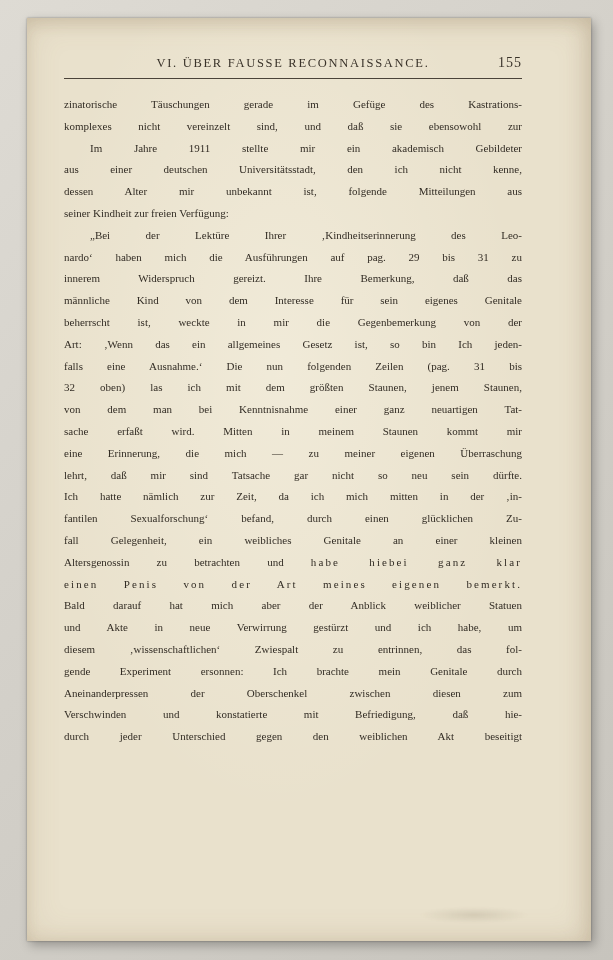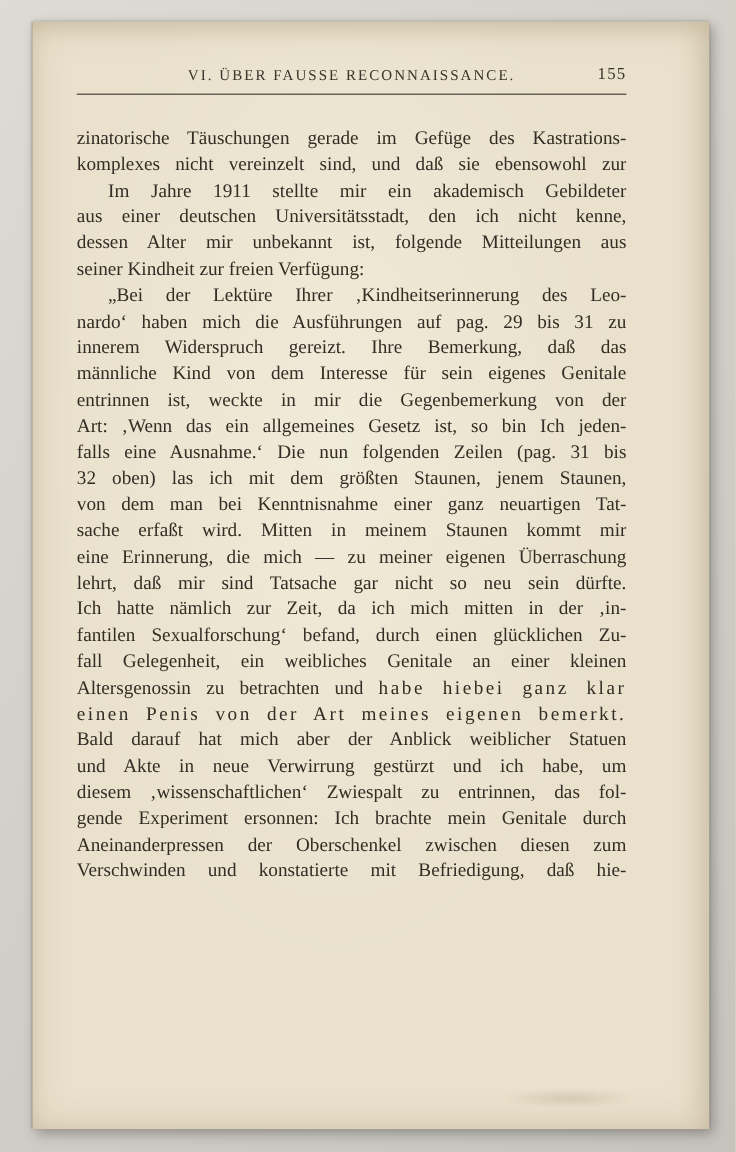--- a/index.html
+++ b/index.html
@@ -25,22 +25,22 @@
       inset 0 7px 14px rgba(120,95,60,.10);
   }
   .pagehead{position:absolute;left:37px;top:37px;width:458px;height:20px;color:#3a332a;}
   .running{
     position:absolute;left:0;right:0;top:1px;text-align:center;
     font-size:12.5px;letter-spacing:1.7px;white-space:nowrap;
   }
   .pagenum{position:absolute;right:0;top:0;font-size:14px;letter-spacing:1px;}
   .rule{position:absolute;left:37px;top:60px;width:458px;border-top:1.4px solid #4a4339;}
   .textblock{
-    position:absolute;left:37px;top:87px;width:458px;
-    color:#332d25;font-size:16px;line-height:21.8px;overflow:hidden;
+    position:absolute;left:37px;top:76px;width:458px;
+    color:#332d25;font-size:11px;line-height:21.8px;overflow:hidden;
   }
   .para{margin:0;}
   .line{text-align:justify;text-align-last:justify;white-space:normal;}
   .line.last{text-align-last:left;}
   .line.indent{padding-left:26px;}
   .sperr{letter-spacing:2.1px;}
   .smudge{
     position:absolute;right:62px;bottom:18px;width:110px;height:16px;
     background:radial-gradient(ellipse at center, rgba(90,78,55,.14) 0%, rgba(90,78,55,0) 70%);
     filter:blur(1px);
@@ -68,37 +68,38 @@
           <div class="line indent"><span>Im Jahre 1911 stellte mir ein akademisch Gebildeter</span></div>
           <div class="line"><span>aus einer deutschen Universitätsstadt, den ich nicht kenne,</span></div>
           <div class="line"><span>dessen Alter mir unbekannt ist, folgende Mitteilungen aus</span></div>
           <div class="line last"><span>seiner Kindheit zur freien Verfügung:</span></div>
         </div>
         <div class="para">
           <div class="line indent"><span>„Bei der Lektüre Ihrer ‚Kindheitserinnerung des Leo-</span></div>
           <div class="line"><span>nardo‘ haben mich die Ausführungen auf pag. 29 bis 31 zu</span></div>
           <div class="line"><span>innerem Widerspruch gereizt. Ihre Bemerkung, daß das</span></div>
           <div class="line"><span>männliche Kind von dem Interesse für sein eigenes Genitale</span></div>
-          <div class="line"><span>entrinnen ist, weckte in mir die Gegenbemerkung von der</span></div>
+          <div class="line"><span>beherrscht ist, weckte in mir die Gegenbemerkung von der</span></div>
           <div class="line"><span>Art: ‚Wenn das ein allgemeines Gesetz ist, so bin Ich jeden-</span></div>
           <div class="line"><span>falls eine Ausnahme.‘ Die nun folgenden Zeilen (pag. 31 bis</span></div>
           <div class="line"><span>32 oben) las ich mit dem größten Staunen, jenem Staunen,</span></div>
           <div class="line"><span>von dem man bei Kenntnisnahme einer ganz neuartigen Tat-</span></div>
           <div class="line"><span>sache erfaßt wird. Mitten in meinem Staunen kommt mir</span></div>
           <div class="line"><span>eine Erinnerung, die mich — zu meiner eigenen Überraschung</span></div>
           <div class="line"><span>lehrt, daß mir sind Tatsache gar nicht so neu sein dürfte.</span></div>
           <div class="line"><span>Ich hatte nämlich zur Zeit, da ich mich mitten in der ‚in-</span></div>
           <div class="line"><span>fantilen Sexualforschung‘ befand, durch einen glücklichen Zu-</span></div>
           <div class="line"><span>fall Gelegenheit, ein weibliches Genitale an einer kleinen</span></div>
           <div class="line"><span>Altersgenossin zu betrachten und </span><span class="sperr">habe hiebei ganz klar</span></div>
           <div class="line"><span class="sperr">einen Penis von der Art meines eigenen bemerkt.</span></div>
           <div class="line"><span>Bald darauf hat mich aber der Anblick weiblicher Statuen</span></div>
           <div class="line"><span>und Akte in neue Verwirrung gestürzt und ich habe, um</span></div>
           <div class="line"><span>diesem ‚wissenschaftlichen‘ Zwiespalt zu entrinnen, das fol-</span></div>
           <div class="line"><span>gende Experiment ersonnen: Ich brachte mein Genitale durch</span></div>
           <div class="line"><span>Aneinanderpressen der Oberschenkel zwischen diesen zum</span></div>
           <div class="line"><span>Verschwinden und konstatierte mit Befriedigung, daß hie-</span></div>
+          <div class="line"><span>durch jeder Unterschied gegen den weiblichen Akt beseitigt</span></div>
         </div>
       </div>
 
     <div class="smudge"></div>
   </div>
 </div>
 
 </body></html>

